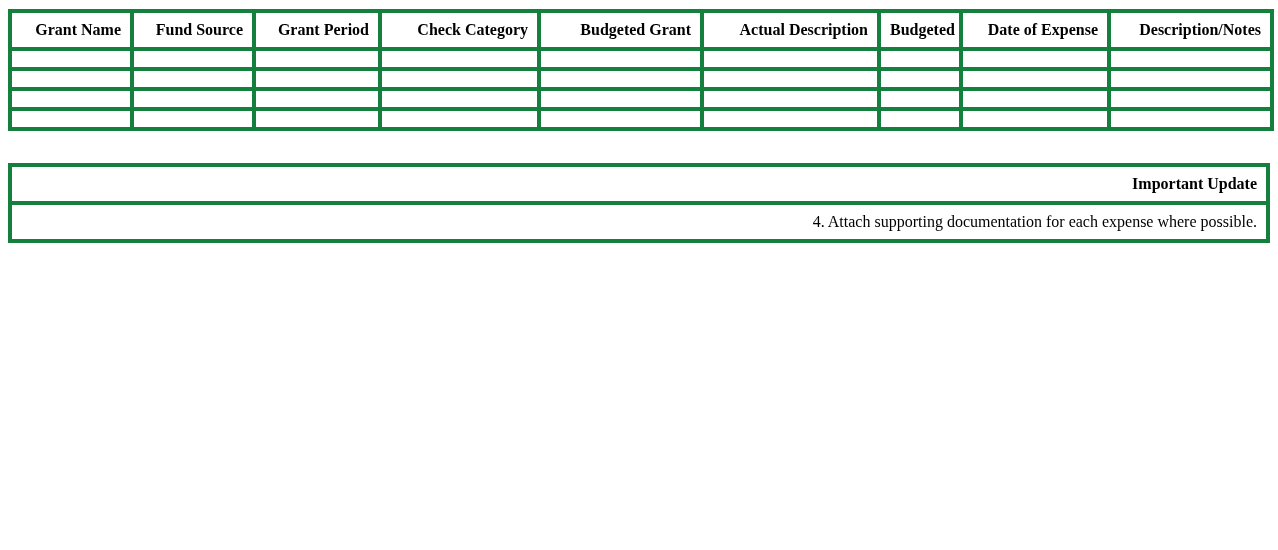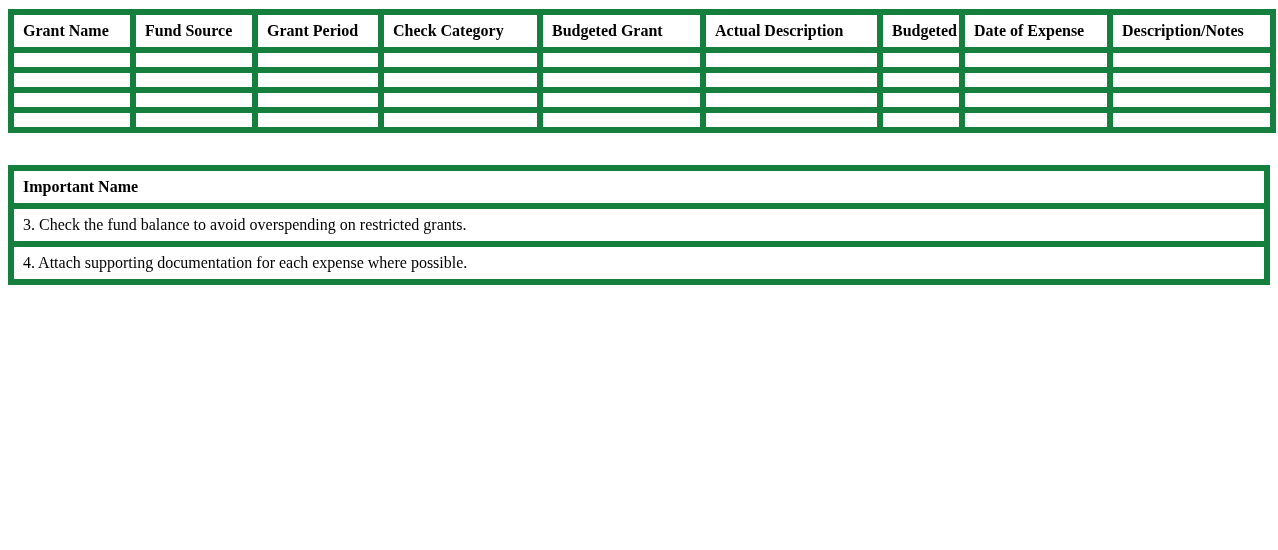--- a/index.html
+++ b/index.html
@@ -17,26 +17,26 @@
     padding: 9px 8px 0 8px;
     box-sizing: border-box;
   }
   table {
     border-collapse: collapse;
     table-layout: fixed;
     width: 1262px;
     background: #ffffff;
   }
   th, td {
-    border: 6px solid #15803d;
+    border: 4px solid #15803d;
     font-size: 16px;
     line-height: 1.15;
     padding: 0 9px;
     vertical-align: middle;
-    text-align: left;
+    text-align: right;
     overflow: hidden;
     white-space: nowrap;
     box-sizing: border-box;
   }
   .grant-table th {
     height: 38px;
     font-weight: bold;
   }
   .grant-table td.empty-cell {
     height: 20px;
@@ -127,26 +127,23 @@
           <td class="empty-cell"></td>
           <td class="empty-cell"></td>
           <td class="empty-cell"></td>
         </tr>
       </tbody>
   </table>
 
   <table class="notes-table">
     <thead>
       <tr>
-        <th>Important Name</th>
+        <th>Important Update</th>
       </tr>
     </thead>
     <tbody>
-      <tr>
-        <td>3. Check the fund balance to avoid overspending on restricted grants.</td>
-      </tr>
       <tr>
         <td>4. Attach supporting documentation for each expense where possible.</td>
       </tr>
     </tbody>
   </table>
 
 </div>
 
 </body></html>

